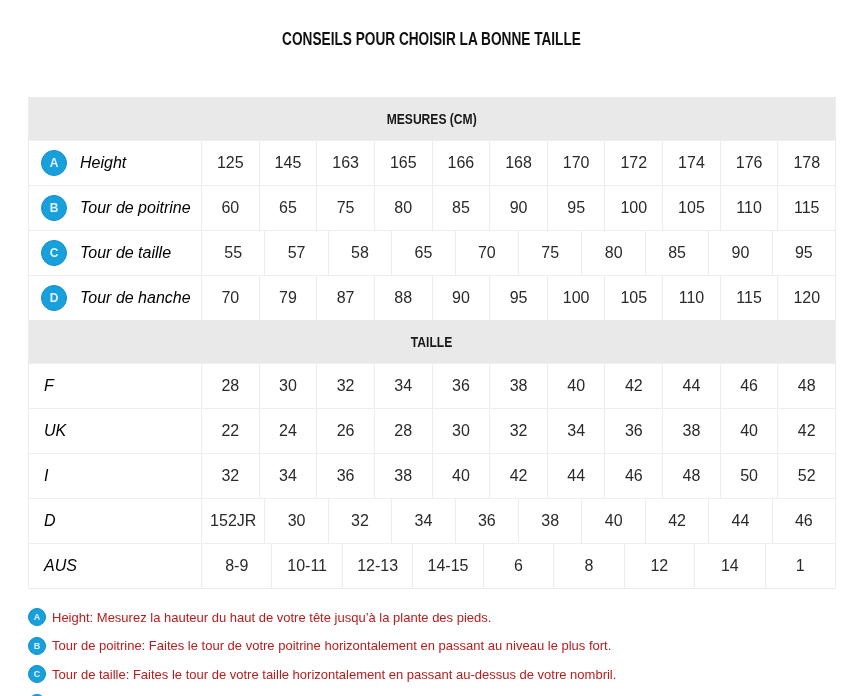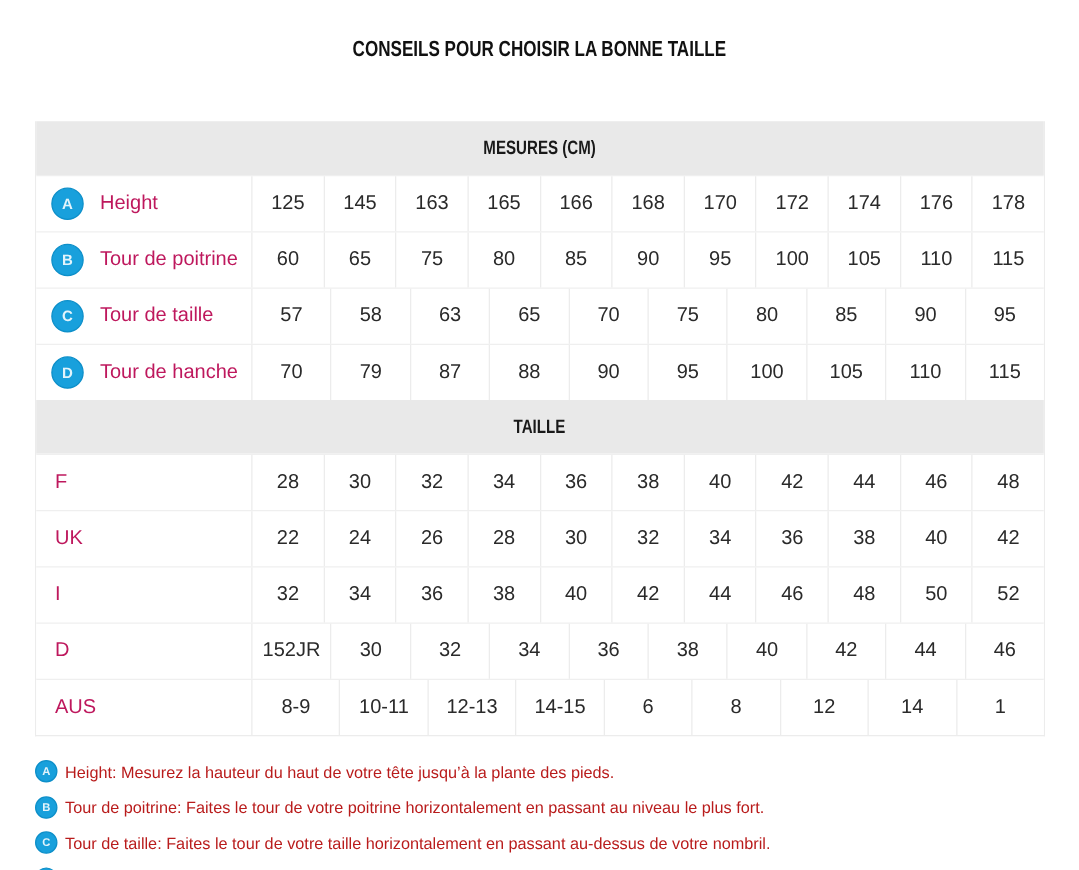--- a/index.html
+++ b/index.html
@@ -68,21 +68,21 @@
     border: 1px solid #0d8fc9;
     color: rgba(255,255,255,0.88);
     font-size: 12px;
     font-weight: 700;
     display: inline-flex;
     align-items: center;
     justify-content: center;
     margin-right: 13px;
   }
   .label-cell.no-badge { padding-left: 15px; }
-  .row-label { font-size: 16px; color: #be185d; }
+  .row-label { font-size: 16px; color: #000000; font-style: italic; }
   .cell {
     flex: 1 1 0;
     border-left: 1px solid #ececec;
     display: flex;
     align-items: center;
     justify-content: center;
     font-size: 16px;
     color: #2a2a2a;
     white-space: nowrap;
   }
@@ -176,26 +176,26 @@
 
   <div class="cell">115</div>
 </div>
 
   <div class="row">
     <div class="label-cell">
       <span class="badge">C</span>
       <span class="row-label">Tour de taille</span>
     </div>
 
+  <div class="cell">55</div>
 
   <div class="cell">57</div>
 
   <div class="cell">58</div>
 
-  <div class="cell">63</div>
 
   <div class="cell">65</div>
 
   <div class="cell">70</div>
 
   <div class="cell">75</div>
 
   <div class="cell">80</div>
 
   <div class="cell">85</div>
@@ -224,20 +224,21 @@
   <div class="cell">95</div>
 
   <div class="cell">100</div>
 
   <div class="cell">105</div>
 
   <div class="cell">110</div>
 
   <div class="cell">115</div>
 
+  <div class="cell">120</div>
 </div>
 
   <div class="section-header">
     <span class="section-header-text">TAILLE</span>
   </div>
 
   <div class="row">
     <div class="label-cell no-badge">
 
       <span class="row-label">F</span>

